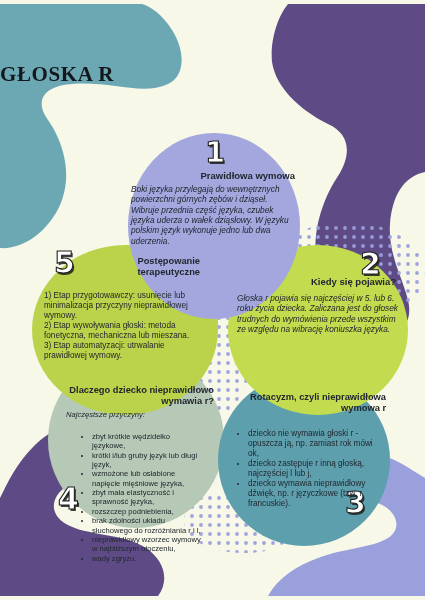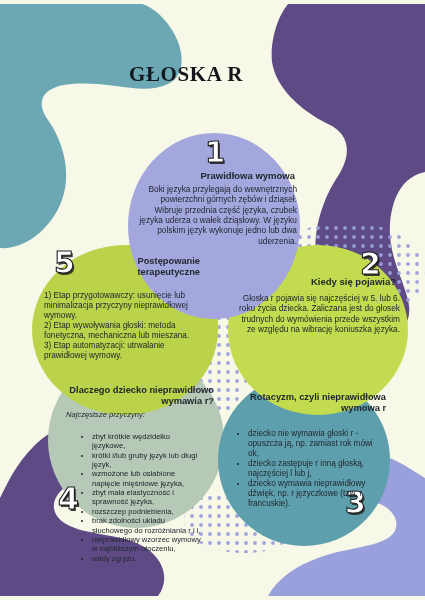--- a/index.html
+++ b/index.html
@@ -10,38 +10,38 @@
   }
   .stage{position:absolute;inset:0;width:425px;height:600px;overflow:hidden;background:#F7F8E8;}
   .layer{position:absolute;inset:0;}
   svg.layer{width:425px;height:600px;display:block;}
 
   .circle{position:absolute;border-radius:50%;box-sizing:border-box;}
 
   
   .txt{position:absolute;box-sizing:border-box;color:#20272e;}
   .hd{font-weight:bold;text-align:right;line-height:1.18;}
-  .body-c{text-align:right;line-height:1.25;}
+  .body-c{text-align:left;line-height:1.25;font-style:italic;}
   .body-l{text-align:left;line-height:1.22;}
   ul{margin:13px;padding:0 0 0 11px;list-style:disc;}
   li{margin:0 0 0.5px 0;line-height:1.2;}
 
   .num{
     position:absolute;
     font-family:"DejaVu Sans", sans-serif;
     font-weight:bold;
     color:#FFFFFF;
     -webkit-text-stroke:1.1px #1d1d1d;
     text-shadow:1.6px 1.6px 0 rgba(30,30,30,0.85);
     line-height:1;
     user-select:none;
   }
 
   #title{
-    position:absolute;left:0;top:62px;width:372px;text-align:center;
+    position:absolute;left:0;top:62px;width:372px;
     font-family:"Liberation Serif", serif;
     font-size:21px;font-weight:bold;letter-spacing:0.6px;color:#14181d;
   }
 </style>
 </head>
 <body>
 
 <div class="stage">
 
   <svg class="layer" viewBox="0 0 425 600" preserveAspectRatio="none">

